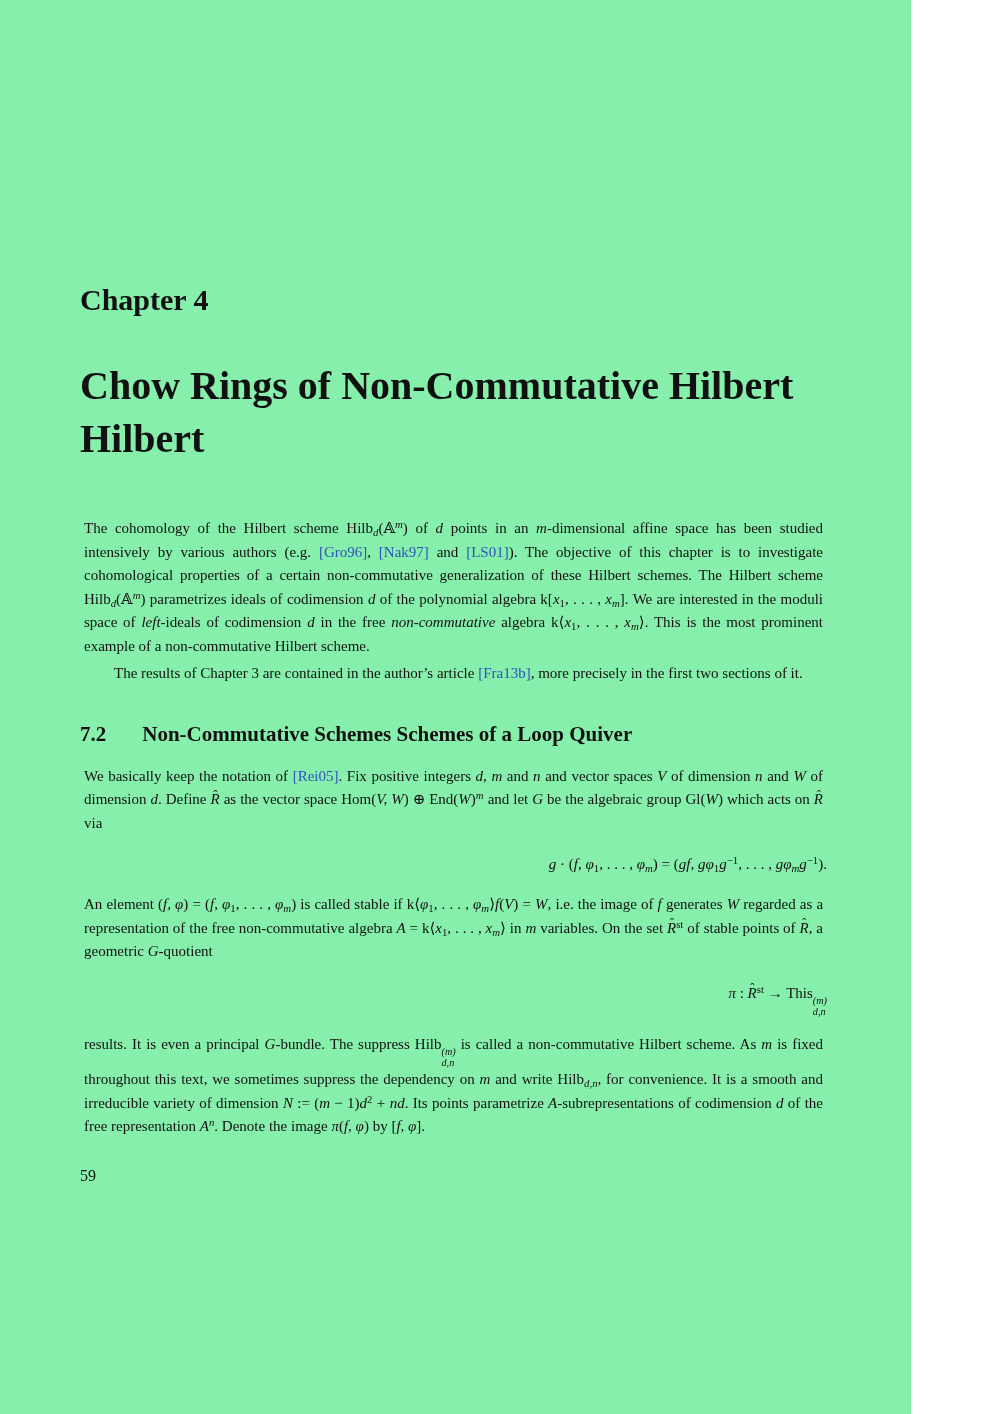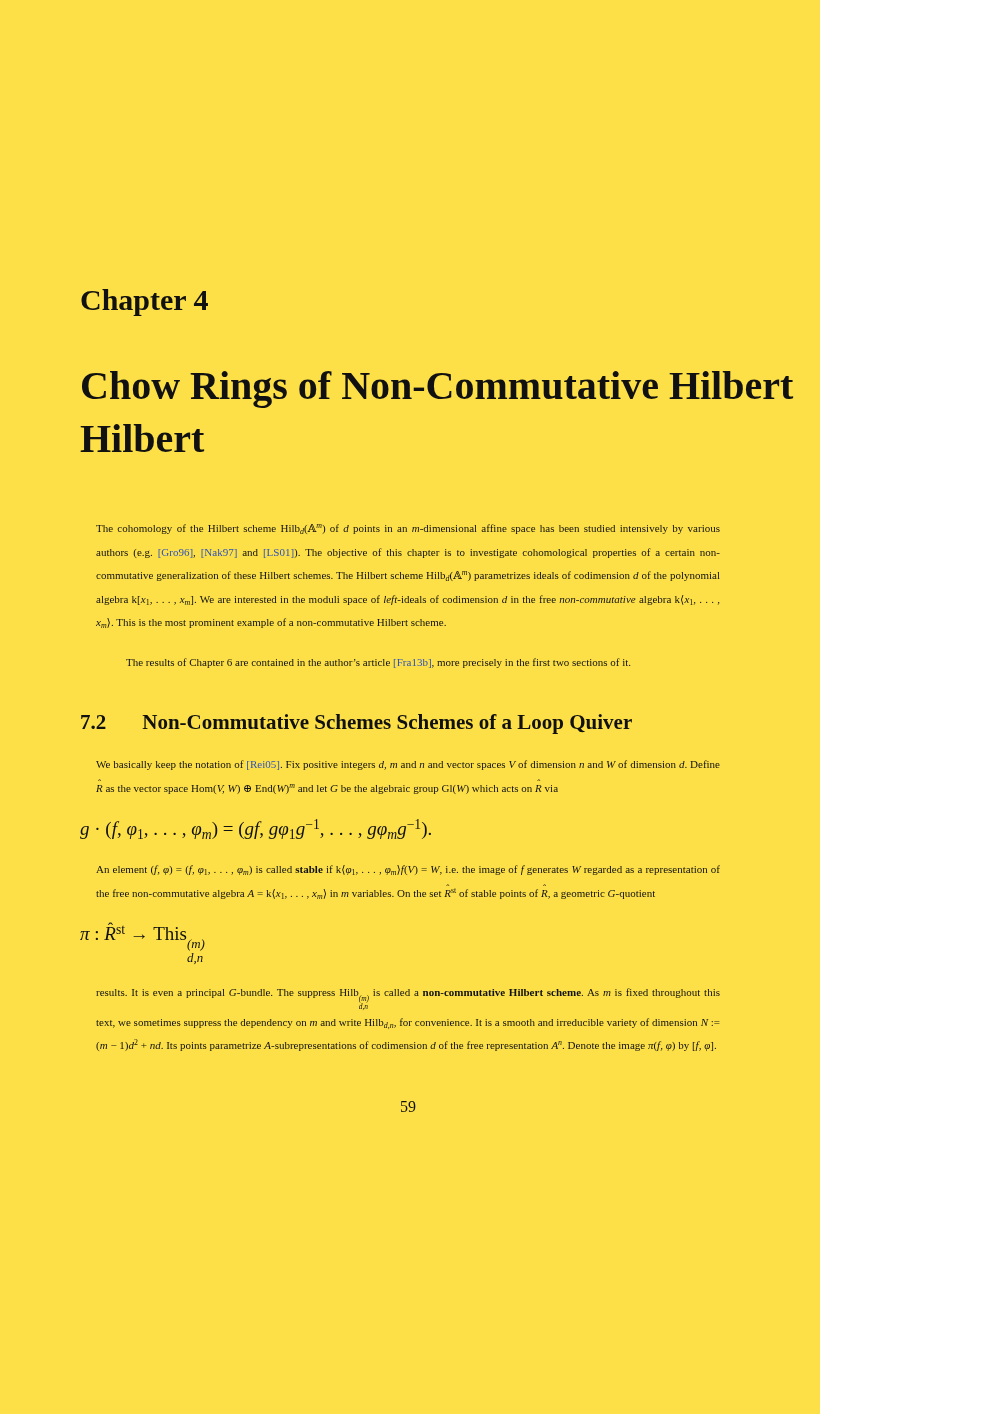--- a/index.html
+++ b/index.html
@@ -1,64 +1,63 @@
 <!DOCTYPE html>
 <html><head>
 <meta charset="utf-8">
 <style>
   html,body{margin:0;padding:0;background:#ffffff;}
   .page{
     position:relative;
-    width:820px;height:1414px;
+    width:911px;height:1414px;
     box-sizing:border-box;
-    background:#fde047;
+    background:#86efac;
     overflow:hidden;
     padding:283px 84px 0 80px;
     color:#111111;
     font-family:"Liberation Serif","DejaVu Serif",serif;
   }
   .chapter-label{
     font-size:30px;
     font-weight:bold;
     margin:0;
   }
   .doc-title{
     margin:42px 0 14px 0;
     font-size:40px;
     font-weight:bold;
     line-height:53px;
     white-space:nowrap;
   }
   .body-text{
-    margin:16px;
-    font-size:11px;
+    margin:4px;
+    font-size:15px;
     line-height:23.5px;
     text-align:justify;
   }
   .para-first{margin-top:52px;}
   .indent{text-indent:30px;}
   .section-heading{
     margin:36px 0 18px 0;
     font-size:21px;
     font-weight:bold;
   }
   .sec-num{margin-right:36px;}
   .equation{
-    text-align:left;
+    text-align:right;
     margin:16px 0;
-    font-size:19px;
+    font-size:15px;
     line-height:26px;
   }
   .page-number{
-    text-align:center;
-    margin-top:40px;
+    margin-top:28px;
     font-size:16px;
   }
   .it{font-style:italic;}
-  .bd{font-weight:bold;}
+  .bd{font-weight:normal;}
   .cite{color:#2f52bd;}
   sub,sup{font-size:0.72em;line-height:0;}
   sub{vertical-align:-0.28em;}
   sup{vertical-align:0.45em;}
   .hatw{position:relative;display:inline-block;}
   .hatw .hat{
     position:absolute;
     top:-0.34em;
     left:50%;
     transform:translateX(-42%);
@@ -79,21 +78,21 @@
 <body>
 
 <div class="page">
 
   <div class="chapter-label">Chapter 4</div>
 
   <h1 class="doc-title"><span>Chow Rings of Non-Commutative Hilbert</span><br><span>Hilbert</span></h1>
 
   <p class="body-text para-first"><span>The cohomology of the Hilbert scheme Hilb</span><sub class="it">d</sub><span>(𝔸</span><sup class="it">m</sup><span>) of </span><span class="it">d</span><span> points in an </span><span class="it">m</span><span>-dimensional affine space has been studied intensively by various authors (e.g. </span><span class="cite">[Gro96]</span><span>, </span><span class="cite">[Nak97]</span><span> and </span><span class="cite">[LS01]</span><span>). The objective of this chapter is to investigate cohomological properties of a certain non-commutative generalization of these Hilbert schemes. The Hilbert scheme Hilb</span><sub class="it">d</sub><span>(𝔸</span><sup class="it">m</sup><span>) parametrizes ideals of codimension </span><span class="it">d</span><span> of the polynomial algebra k[</span><span class="it">x</span><sub>1</sub><span>, . . . , </span><span class="it">x</span><sub class="it">m</sub><span>]. We are interested in the moduli space of </span><span class="it">left</span><span>-ideals of codimension </span><span class="it">d</span><span> in the free </span><span class="it">non-commutative</span><span> algebra k⟨</span><span class="it">x</span><sub>1</sub><span>, . . . , </span><span class="it">x</span><sub class="it">m</sub><span>⟩. This is the most prominent example of a non-commutative Hilbert scheme.</span></p>
 
-  <p class="body-text indent"><span>The results of Chapter 6 are contained in the author’s article </span><span class="cite">[Fra13b]</span><span>, more precisely in the first two sections of it.</span></p>
+  <p class="body-text indent"><span>The results of Chapter 3 are contained in the author’s article </span><span class="cite">[Fra13b]</span><span>, more precisely in the first two sections of it.</span></p>
 
   <h2 class="section-heading">
     <span class="sec-num">7.2</span><span class="sec-title">Non-Commutative Schemes Schemes of a Loop Quiver</span>
   </h2>
 
   <p class="body-text"><span>We basically keep the notation of </span><span class="cite">[Rei05]</span><span>. Fix positive integers </span><span class="it">d, m</span><span> and </span><span class="it">n</span><span> and vector spaces </span><span class="it">V</span><span> of dimension </span><span class="it">n</span><span> and </span><span class="it">W</span><span> of dimension </span><span class="it">d</span><span>. Define </span><span class="hatw it"><span class="hat">ˆ</span>R</span><span> as the vector space Hom(</span><span class="it">V, W</span><span>) ⊕ End(</span><span class="it">W</span><span>)</span><sup class="it">m</sup><span> and let </span><span class="it">G</span><span> be the algebraic group Gl(</span><span class="it">W</span><span>) which acts on </span><span class="hatw it"><span class="hat">ˆ</span>R</span><span> via</span></p>
 
   <div class="equation"><span class="it">g</span><span> · (</span><span class="it">f</span><span>, </span><span class="it">φ</span><sub>1</sub><span>, . . . , </span><span class="it">φ</span><sub class="it">m</sub><span>) = (</span><span class="it">gf</span><span>, </span><span class="it">gφ</span><sub>1</sub><span class="it">g</span><sup>−1</sup><span>, . . . , </span><span class="it">gφ</span><sub class="it">m</sub><span class="it">g</span><sup>−1</sup><span>).</span></div>
 
   <p class="body-text"><span>An element (</span><span class="it">f, φ</span><span>) = (</span><span class="it">f</span><span>, </span><span class="it">φ</span><sub>1</sub><span>, . . . , </span><span class="it">φ</span><sub class="it">m</sub><span>) is called </span><span class="bd">stable</span><span> if k⟨</span><span class="it">φ</span><sub>1</sub><span>, . . . , </span><span class="it">φ</span><sub class="it">m</sub><span>⟩</span><span class="it">f</span><span>(</span><span class="it">V</span><span>) = </span><span class="it">W</span><span>, i.e. the image of </span><span class="it">f</span><span> generates </span><span class="it">W</span><span> regarded as a representation of the free non-commutative algebra </span><span class="it">A</span><span> = k⟨</span><span class="it">x</span><sub>1</sub><span>, . . . , </span><span class="it">x</span><sub class="it">m</sub><span>⟩ in </span><span class="it">m</span><span> variables. On the set </span><span class="hatw it"><span class="hat">ˆ</span>R</span><sup>st</sup><span> of stable points of </span><span class="hatw it"><span class="hat">ˆ</span>R</span><span>, a geometric </span><span class="it">G</span><span>-quotient</span></p>

